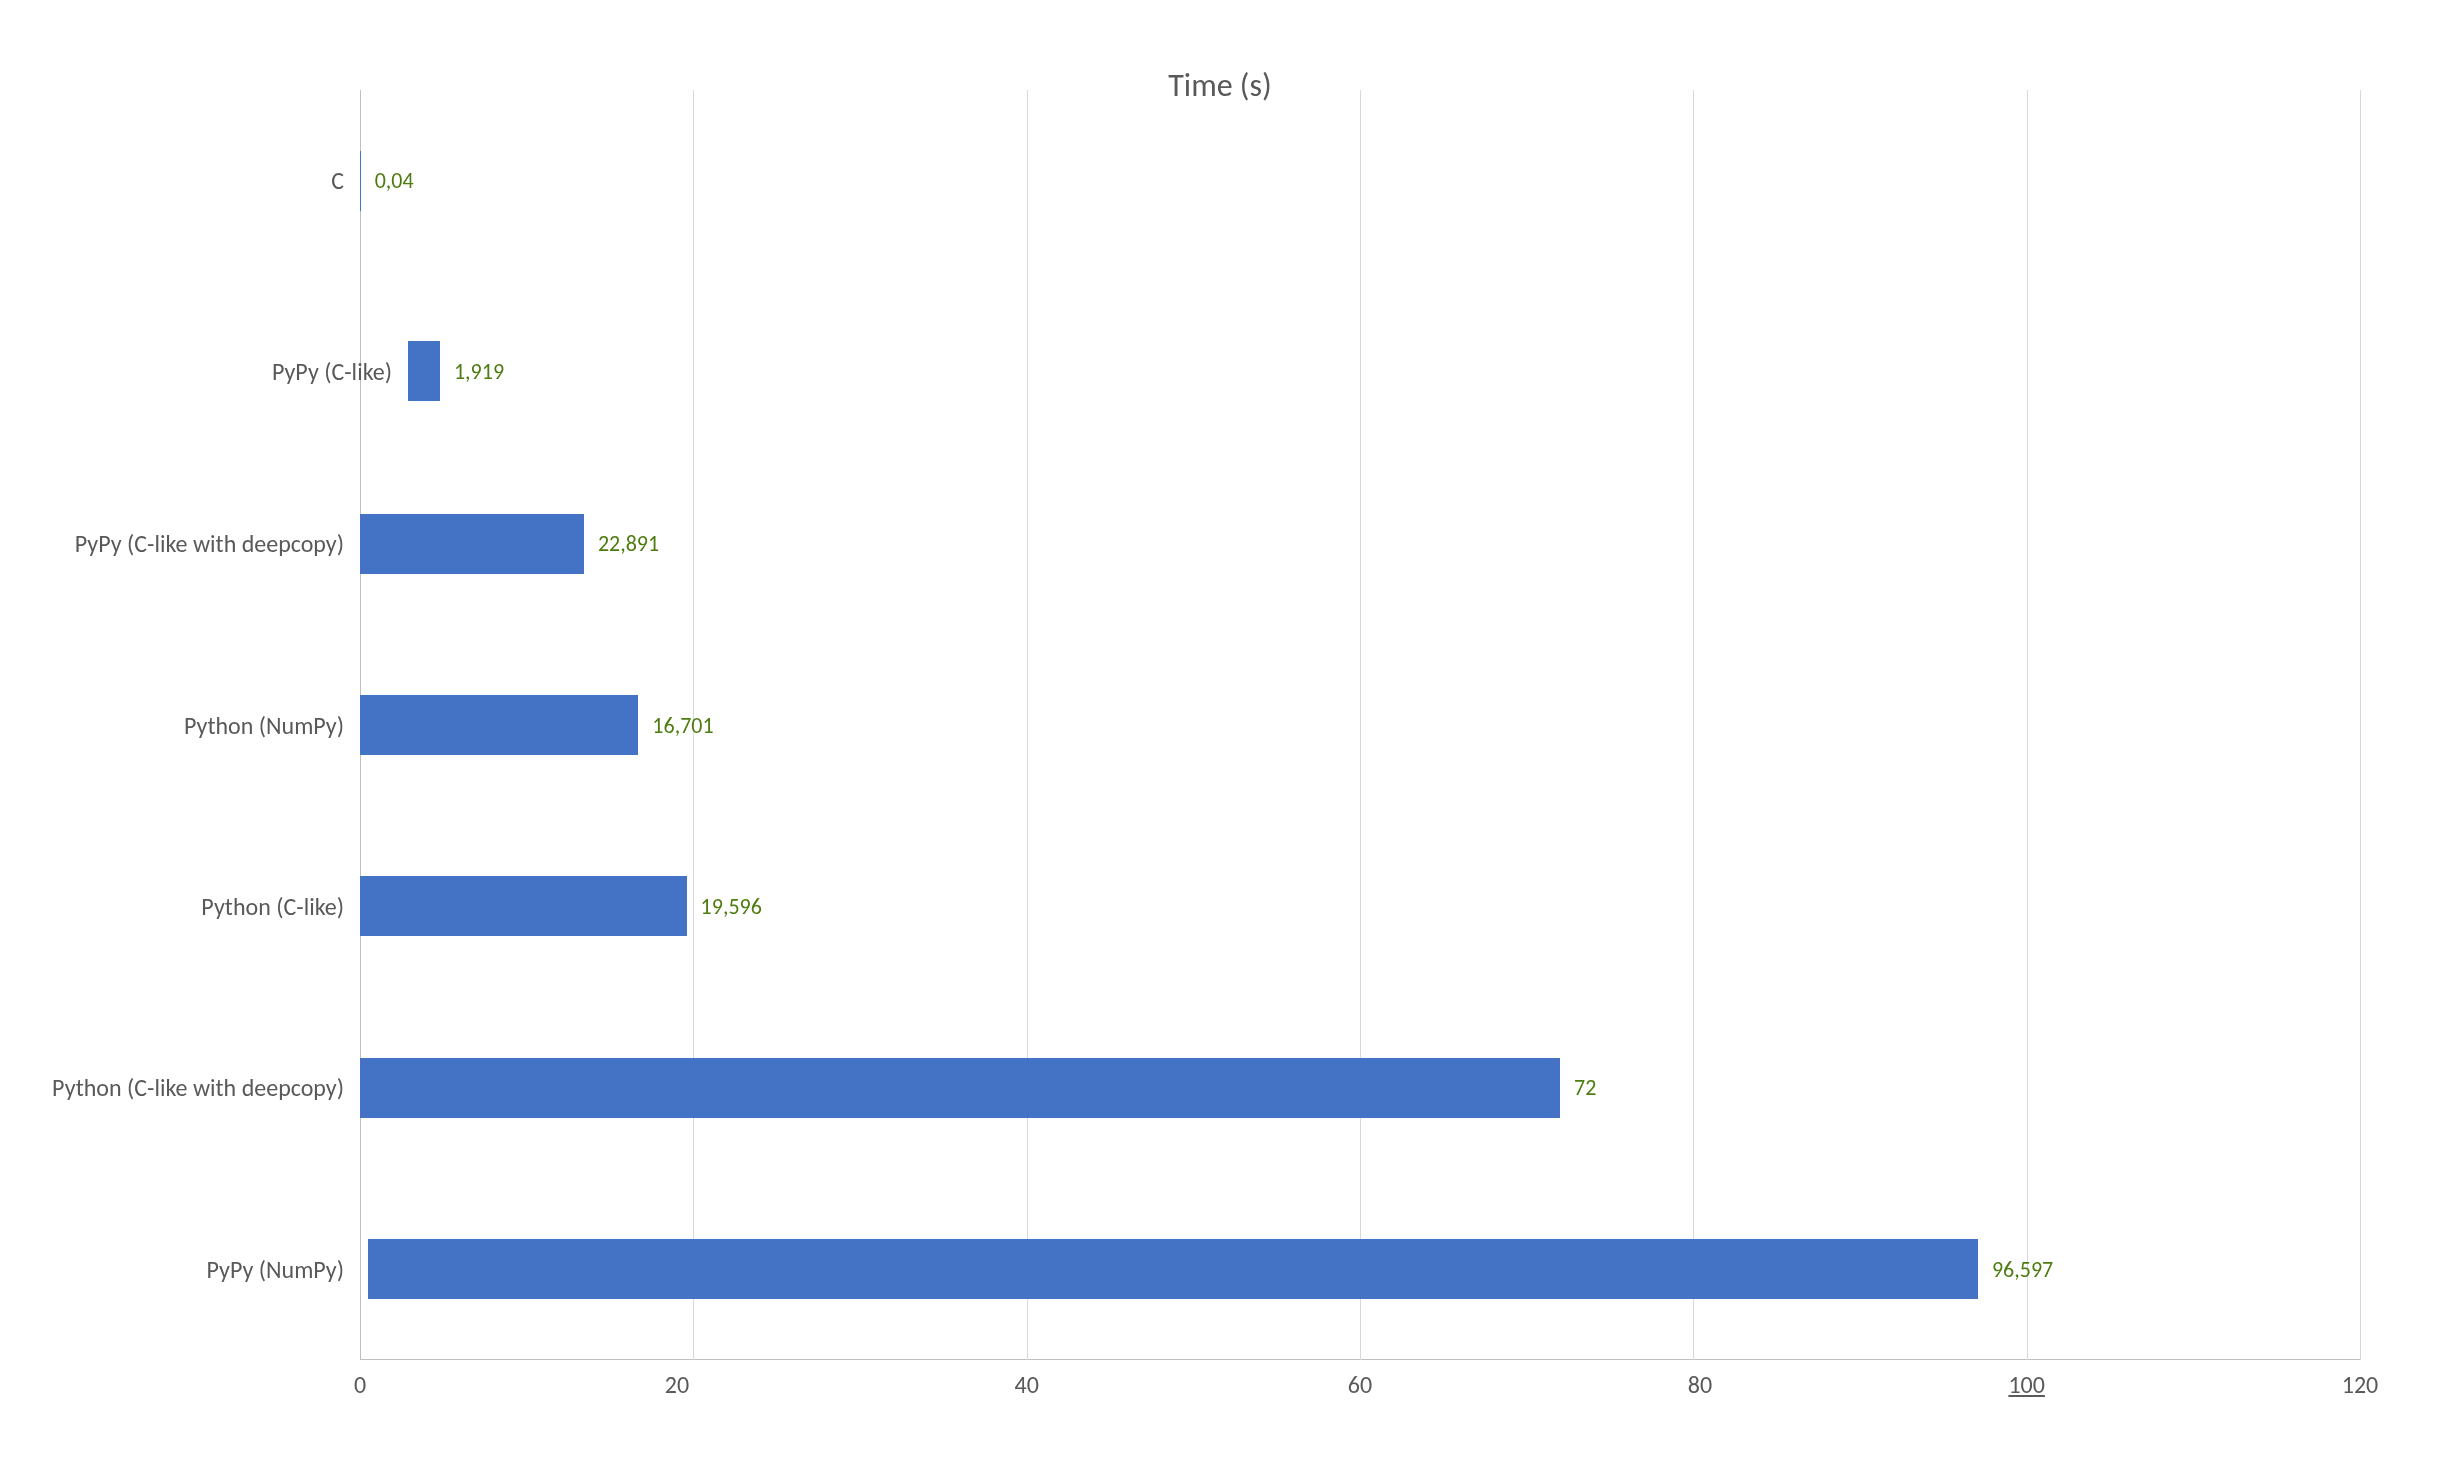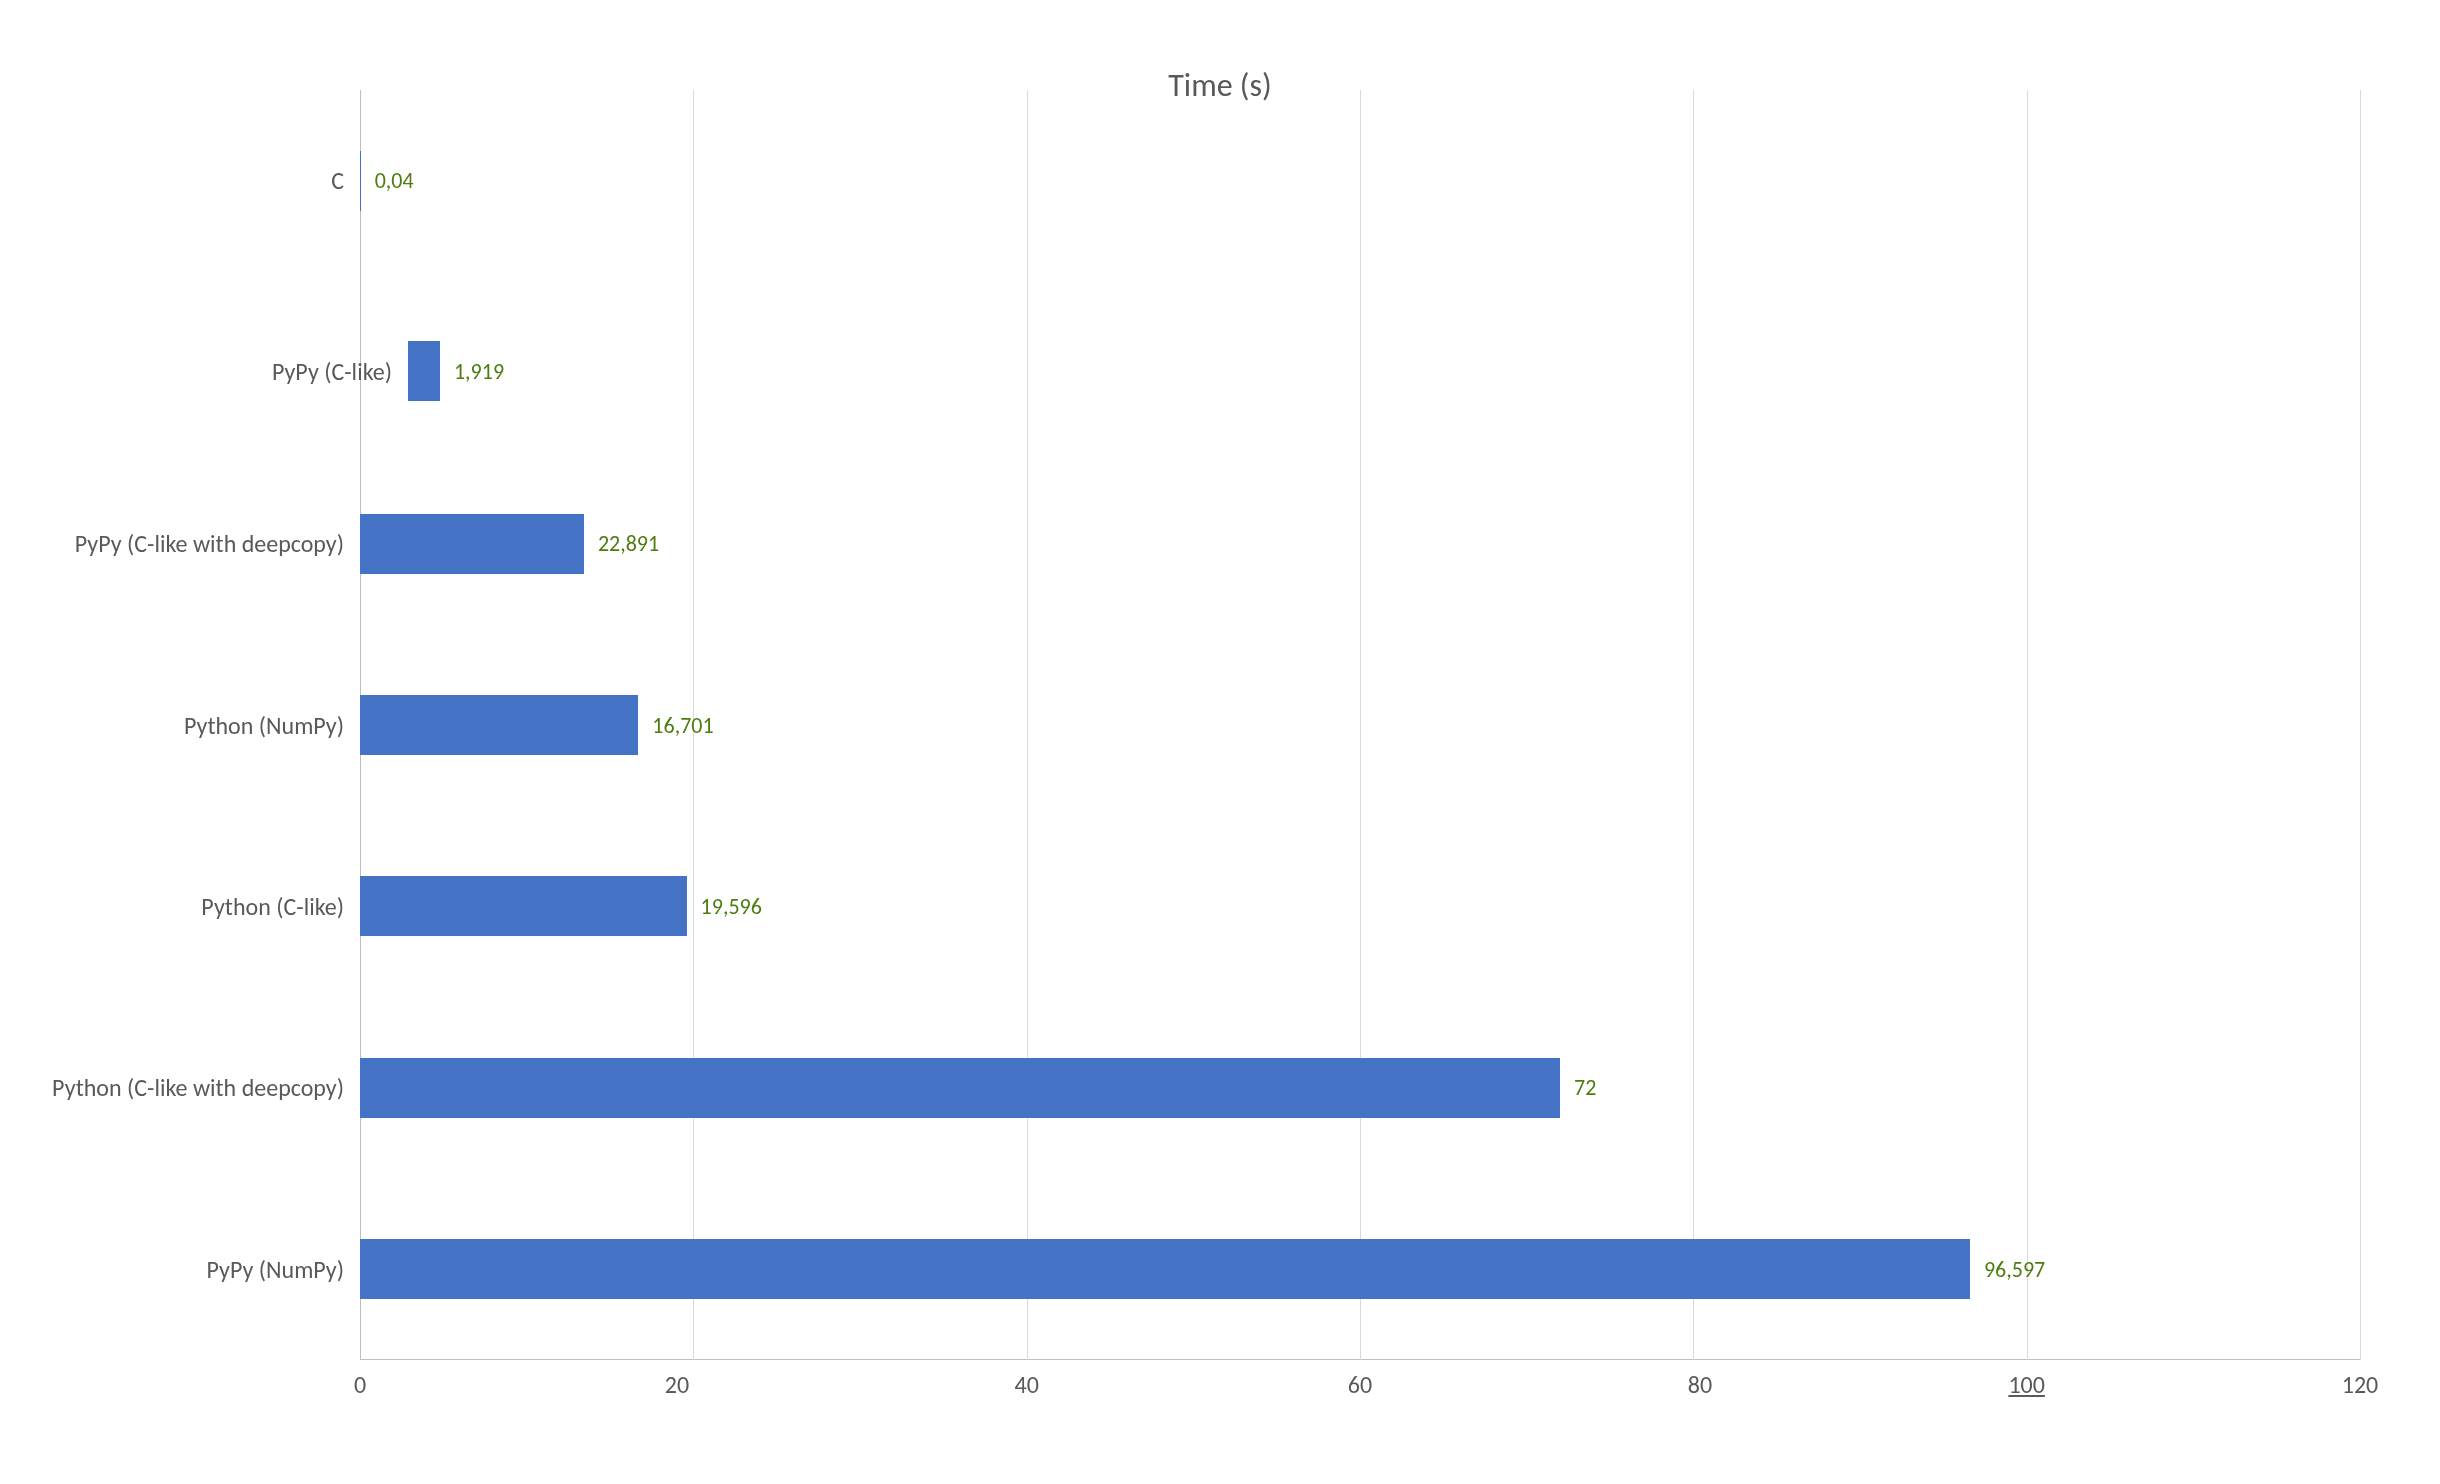--- a/index.html
+++ b/index.html
@@ -116,21 +116,21 @@
       <div class="row" style="top: 786.429px; height: 60px;">
         <div class="ylabel">Python (C-like)</div>
         <div class="bar" style="width: 326.6px; background: rgb(68, 114, 196);"></div>
         <div class="dlabel">19,596</div>
       </div>
       <div class="row" style="top: 967.857px; height: 60px;">
         <div class="ylabel">Python (C-like with deepcopy)</div>
         <div class="bar" style="width: 1200px; background: rgb(68, 114, 196);"></div>
         <div class="dlabel">72</div>
       </div>
-      <div class="row" style="top: 1149.29px; height: 60px;">
+      <div class="row" style="top: 1149.29px; height: 60px; padding-left: 8px;">
         <div class="ylabel">PyPy (NumPy)</div>
         <div class="bar" style="width: 1609.95px; background: rgb(68, 114, 196);"></div>
         <div class="dlabel">96,597</div>
       </div>
     </div>
 <div class="xtick" style="left: 360px;">0</div>
     <div class="xtick" style="left: 677px;">20</div>
     <div class="xtick" style="left: 1026.67px;">40</div>
     <div class="xtick" style="left: 1360px;">60</div>
     <div class="xtick" style="left: 1700px;">80</div>

